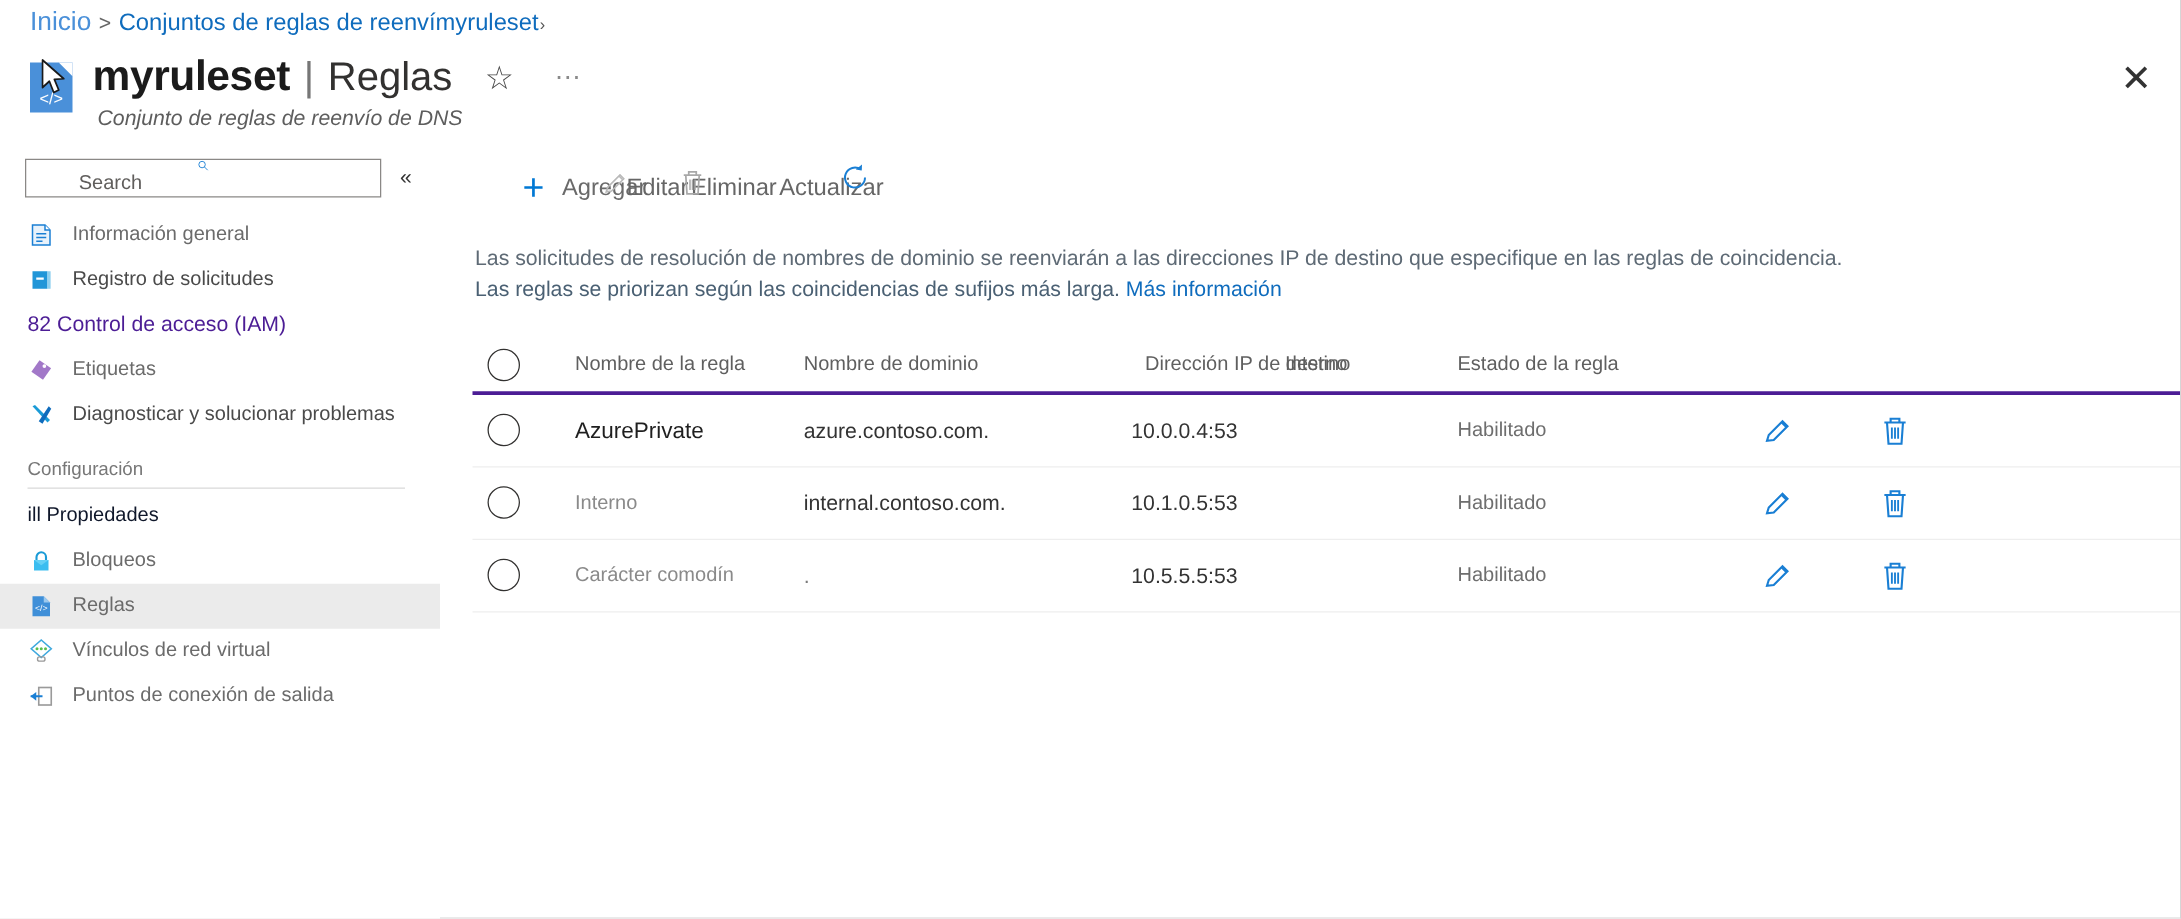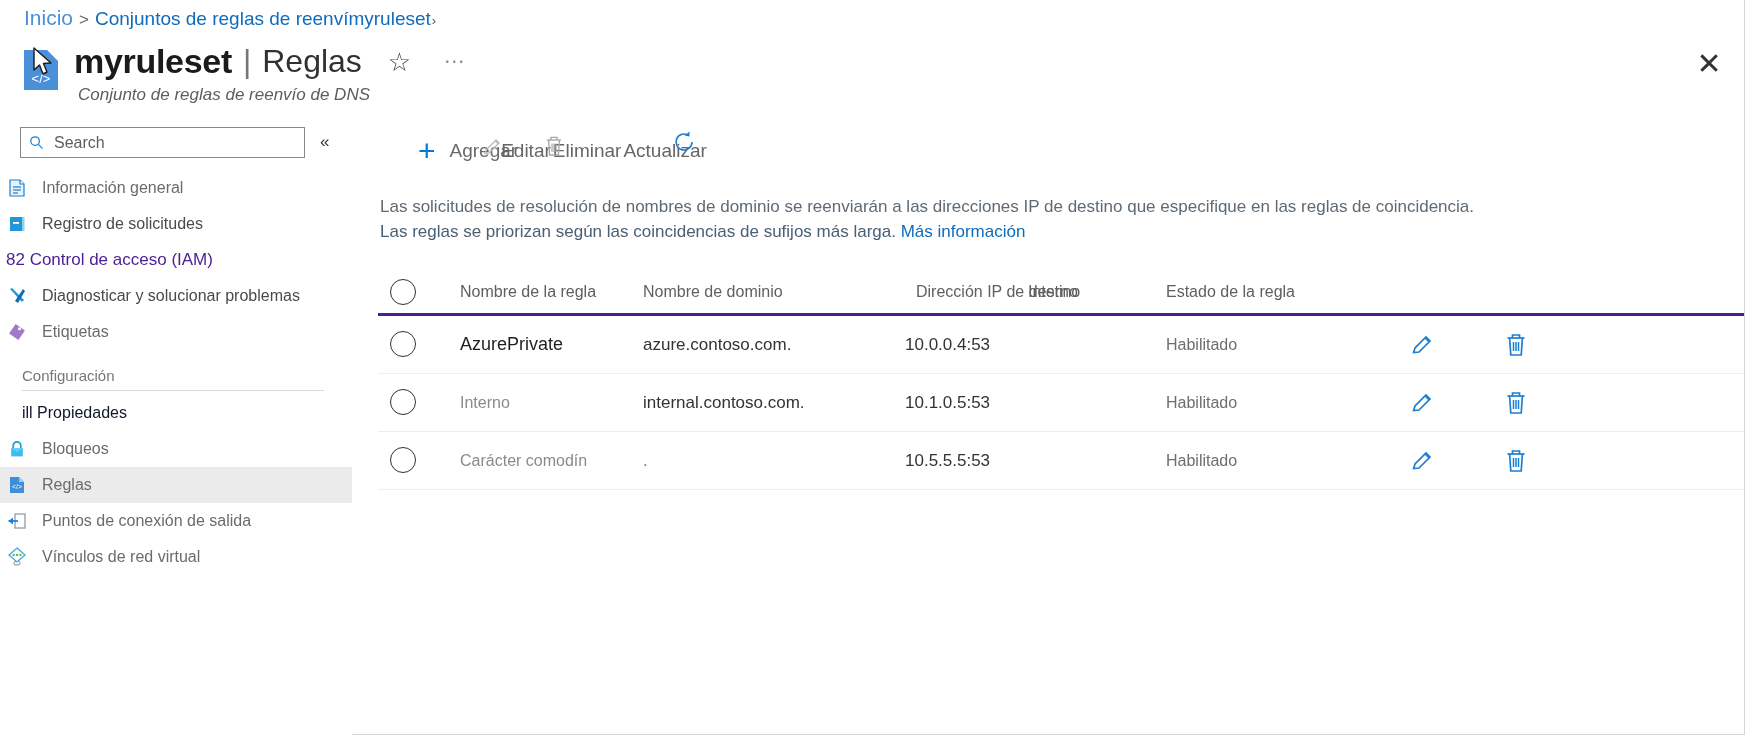--- a/index.html
+++ b/index.html
@@ -81,38 +81,38 @@
   
   .sidebar {
     position: absolute; left: 0; top: 122px;
     width: 352px; height: 613px;
     background: #fff;
   }
   .search-wrap {
     position: absolute; left: 20px; top: 5px;
     width: 285px; height: 31px;
     border: 1px solid #8a8886; background: #fff;
-    display: flex; align-items: center; padding: 0 8px;
+    display: flex; align-items: center; padding: 0 8px; flex-direction: column;
   }
   .search-wrap input {
     border: none; outline: none; flex: 1;
     font-size: 16px; color: #323130;
     font-family: "Liberation Sans", sans-serif;
     background: transparent; margin-left: 8px;
   }
   .search-wrap input::placeholder { color: #605e5c; }
   .collapse-btn {
     position: absolute; left: 320px; top: 10px;
     font-size: 17px; color: #333; cursor: pointer;
   }
   .nav { position: absolute; left: 0; top: 48px; width: 352px; }
   .nav-item {
     position: relative; height: 36px;
     display: flex; align-items: center;
-    padding-left: 6px; cursor: pointer;
+    padding-left: 22px; cursor: pointer;
     font-size: 16px; color: #6b6b6b;
     white-space: nowrap;
   }
   .nav-item.selected { background: #ebebeb; }
   .nav-item .ic {
     width: 22px; height: 22px; margin-right: 14px;
     flex: 0 0 22px; display: flex; align-items: center; justify-content: center;
   }
   .nav-item .lbl-dark { color: #4a4a4a; }
   .nav-sec {
@@ -267,35 +267,35 @@
         <span class="lbl-dark">Registro de solicitudes</span>
       </div>
 
       <div class="nav-item">
         <span class="lbl-dark" style="margin-left:0;font-size:17px;color:#4c1d95;">82 Control de acceso (IAM)</span>
       </div>
 
       <div class="nav-item">
         <span class="ic">
           <svg width="20" height="20" viewBox="0 0 20 20">
+            <path d="M10 2 L18 10 L10 18 L2 10 Z" fill="#a278c8" transform="rotate(-10 10 10)"></path>
+            <circle cx="12.5" cy="6.8" r="1.5" fill="#ffffff"></circle>
+          </svg>
+        </span>
+        <span>Etiquetas</span>
+      </div>
+
+      <div class="nav-item">
+        <span class="ic">
+          <svg width="20" height="20" viewBox="0 0 20 20">
             <path d="M3 3 L15 16 L17 14 L5 2 Z" fill="#1a9bd7"></path>
             <path d="M16 3 L8 15 L11 17 L18 5 Z" fill="#0f6cbd"></path>
           </svg>
         </span>
         <span class="lbl-dark">Diagnosticar y solucionar problemas</span>
-      </div>
-
-      <div class="nav-item">
-        <span class="ic">
-          <svg width="20" height="20" viewBox="0 0 20 20">
-            <path d="M10 2 L18 10 L10 18 L2 10 Z" fill="#a278c8" transform="rotate(-10 10 10)"></path>
-            <circle cx="12.5" cy="6.8" r="1.5" fill="#ffffff"></circle>
-          </svg>
-        </span>
-        <span>Etiquetas</span>
       </div>
 
       <div class="nav-sec">Configuración</div>
       <div class="nav-div"></div>
 
       <div class="nav-text-icon">
         <span>ill Propiedades</span>
       </div>
 
       <div class="nav-item">
@@ -311,44 +311,44 @@
 
       <div class="nav-item selected">
         <span class="ic">
           <svg width="20" height="20" viewBox="0 0 20 20">
             <path d="M3 2 h9 l5 5 v11 H3 Z" fill="#3f8fd8"></path>
             <path d="M12 2 v5 h5" fill="#9cc9ee"></path>
             <text x="10" y="14" font-size="7" fill="#ffffff" text-anchor="middle" font-family="'Liberation Sans',sans-serif">&lt;/&gt;</text>
           </svg>
         </span>
         <span>Reglas</span>
-      </div>
-
-      <div class="nav-item">
-        <span class="ic">
-          <svg width="22" height="22" viewBox="0 0 22 22">
-            <rect x="9" y="4" width="10" height="14" fill="none" stroke="#9a9a9a" stroke-width="1.3"></rect>
-            <line x1="2.5" y1="11" x2="12" y2="11" stroke="#1a7fd4" stroke-width="1.7"></line>
-            <path d="M2.5 11 L7 7.5 L7 14.5 Z" fill="#1a7fd4"></path>
-          </svg>
-        </span>
-        <span>Puntos de conexión de salida</span>
       </div>
 
       <div class="nav-item">
         <span class="ic">
           <svg width="22" height="22" viewBox="0 0 22 22">
             <path d="M11 2 L19 9 L11 16 L3 9 Z" fill="none" stroke="#3fa9de" stroke-width="1.3"></path>
             <circle cx="7.6" cy="9" r="1.2" fill="#5abf4f"></circle>
             <circle cx="11" cy="9" r="1.2" fill="#5abf4f"></circle>
             <circle cx="14.4" cy="9" r="1.2" fill="#5abf4f"></circle>
             <rect x="8" y="15.5" width="6" height="3.4" rx="1.6" fill="none" stroke="#9a9a9a" stroke-width="1.1"></rect>
           </svg>
         </span>
         <span>Vínculos de red virtual</span>
+      </div>
+
+      <div class="nav-item">
+        <span class="ic">
+          <svg width="22" height="22" viewBox="0 0 22 22">
+            <rect x="9" y="4" width="10" height="14" fill="none" stroke="#9a9a9a" stroke-width="1.3"></rect>
+            <line x1="2.5" y1="11" x2="12" y2="11" stroke="#1a7fd4" stroke-width="1.7"></line>
+            <path d="M2.5 11 L7 7.5 L7 14.5 Z" fill="#1a7fd4"></path>
+          </svg>
+        </span>
+        <span>Puntos de conexión de salida</span>
       </div>
 
     </div>
   </div>
 
   <div class="main">
 
     <div class="toolbar">
       <div class="tb-btn">
         <span class="tb-plus">+</span>

